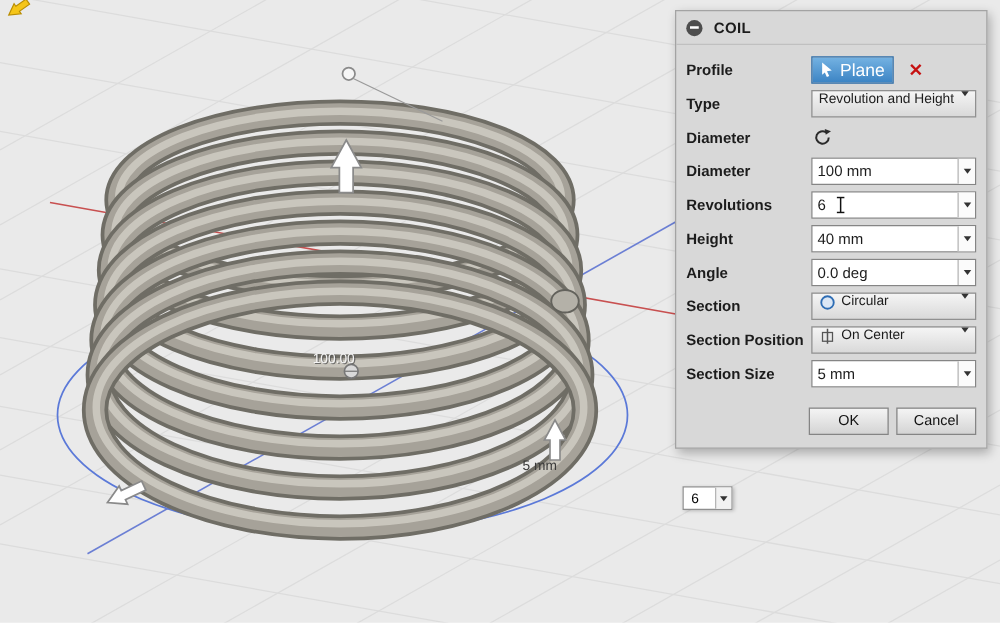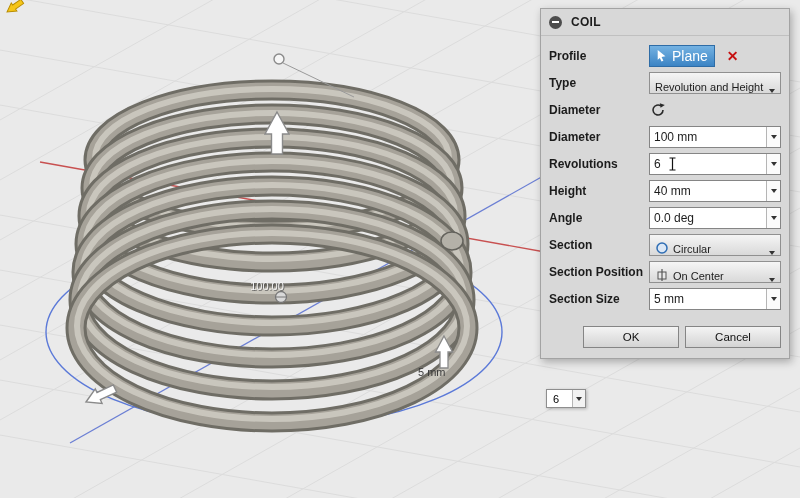--- a/index.html
+++ b/index.html
@@ -17,34 +17,34 @@
   .dialog{position:absolute;left:540px;top:8px;width:248px;background:#d8d8d8;
           border:1px solid #a3a3a3;box-shadow:2px 3px 8px rgba(0,0,0,.28);font-size:12px;color:#1c1c1c;}
   .dlg-header{height:26px;display:flex;align-items:center;padding:0 8px;border-bottom:1px solid #c0c0c0;}
   .collapse-dot{width:13px;height:13px;border-radius:50%;background:#4d4d4d;position:relative;flex:none;}
   .collapse-dot::after{content:"";position:absolute;left:3px;top:5.5px;width:7px;height:2px;background:#fff;}
   .dlg-title{margin-left:9px;font-weight:bold;letter-spacing:.3px;}
   .rows{padding:6px 8px 0 8px;}
   .row{display:flex;align-items:center;height:27px;}
   .row-label{width:100px;flex:none;font-weight:bold;}
   .row-ctl{flex:1;display:flex;align-items:center;min-width:0;}
-  .combo{flex:1;height:20px;display:flex;align-items:flex-end;gap:4px;padding:0 5px;
+  .combo{flex:1;height:20px;display:flex;align-items:flex-start;gap:4px;padding:0 5px;
          background:linear-gradient(#f5f5f5,#d9d9d9);border:1px solid #909090;font-size:11px;min-width:0;}
   .combo .clabel{flex:1;white-space:nowrap;overflow:hidden;}
   .dd-arrow{width:0;height:0;border-left:3.5px solid transparent;border-right:3.5px solid transparent;
             border-top:4.5px solid #333;flex:none;}
   .numinput{flex:1;height:20px;display:flex;align-items:stretch;border:1px solid #858585;background:#fff;}
   .numinput .val{flex:1;font-size:12px;line-height:18px;padding:0 4px;display:flex;align-items:center;min-width:0;}
   .numinput .spin{width:13px;flex:none;border-left:1px solid #b5b5b5;display:flex;align-items:center;justify-content:center;background:#fbfbfb;}
   .spin-arrow{width:0;height:0;border-left:3px solid transparent;border-right:3px solid transparent;border-top:4px solid #333;}
   .profile-chip{height:20px;display:flex;align-items:center;gap:4px;padding:0 6px;font-size:14px;color:#fff;
                 background:linear-gradient(#74b2e2,#3c84c4);border:1px solid #2e6ca6;}
   .clear-x{margin-left:12px;color:#c61111;font-weight:bold;font-size:14px;line-height:14px;cursor:default;}
   .buttons{display:flex;justify-content:flex-end;gap:6px;padding:14px 8px 10px 8px;}
-  .btn{min-width:46px;height:20px;display:flex;align-items:center;justify-content:center;padding:0 24px;
+  .btn{min-width:46px;height:20px;display:flex;align-items:center;justify-content:center;padding:0 8px;
        background:linear-gradient(#f4f4f4,#d4d4d4);border:1px solid #858585;font-size:11.5px;color:#111;}
 
   
   .mini-spin{position:absolute;left:546px;top:389px;width:38px;height:17px;display:flex;align-items:stretch;
              background:#fff;border:1px solid #8e8e8e;box-shadow:1px 1px 3px rgba(0,0,0,.25);}
   .mini-spin .val{flex:1;font-size:11px;display:flex;align-items:center;padding-left:6px;}
   .mini-spin .spin{width:12px;border-left:1px solid #b5b5b5;display:flex;align-items:center;justify-content:center;background:#f2f2f2;}
 </style>
 </head>
 <body>

